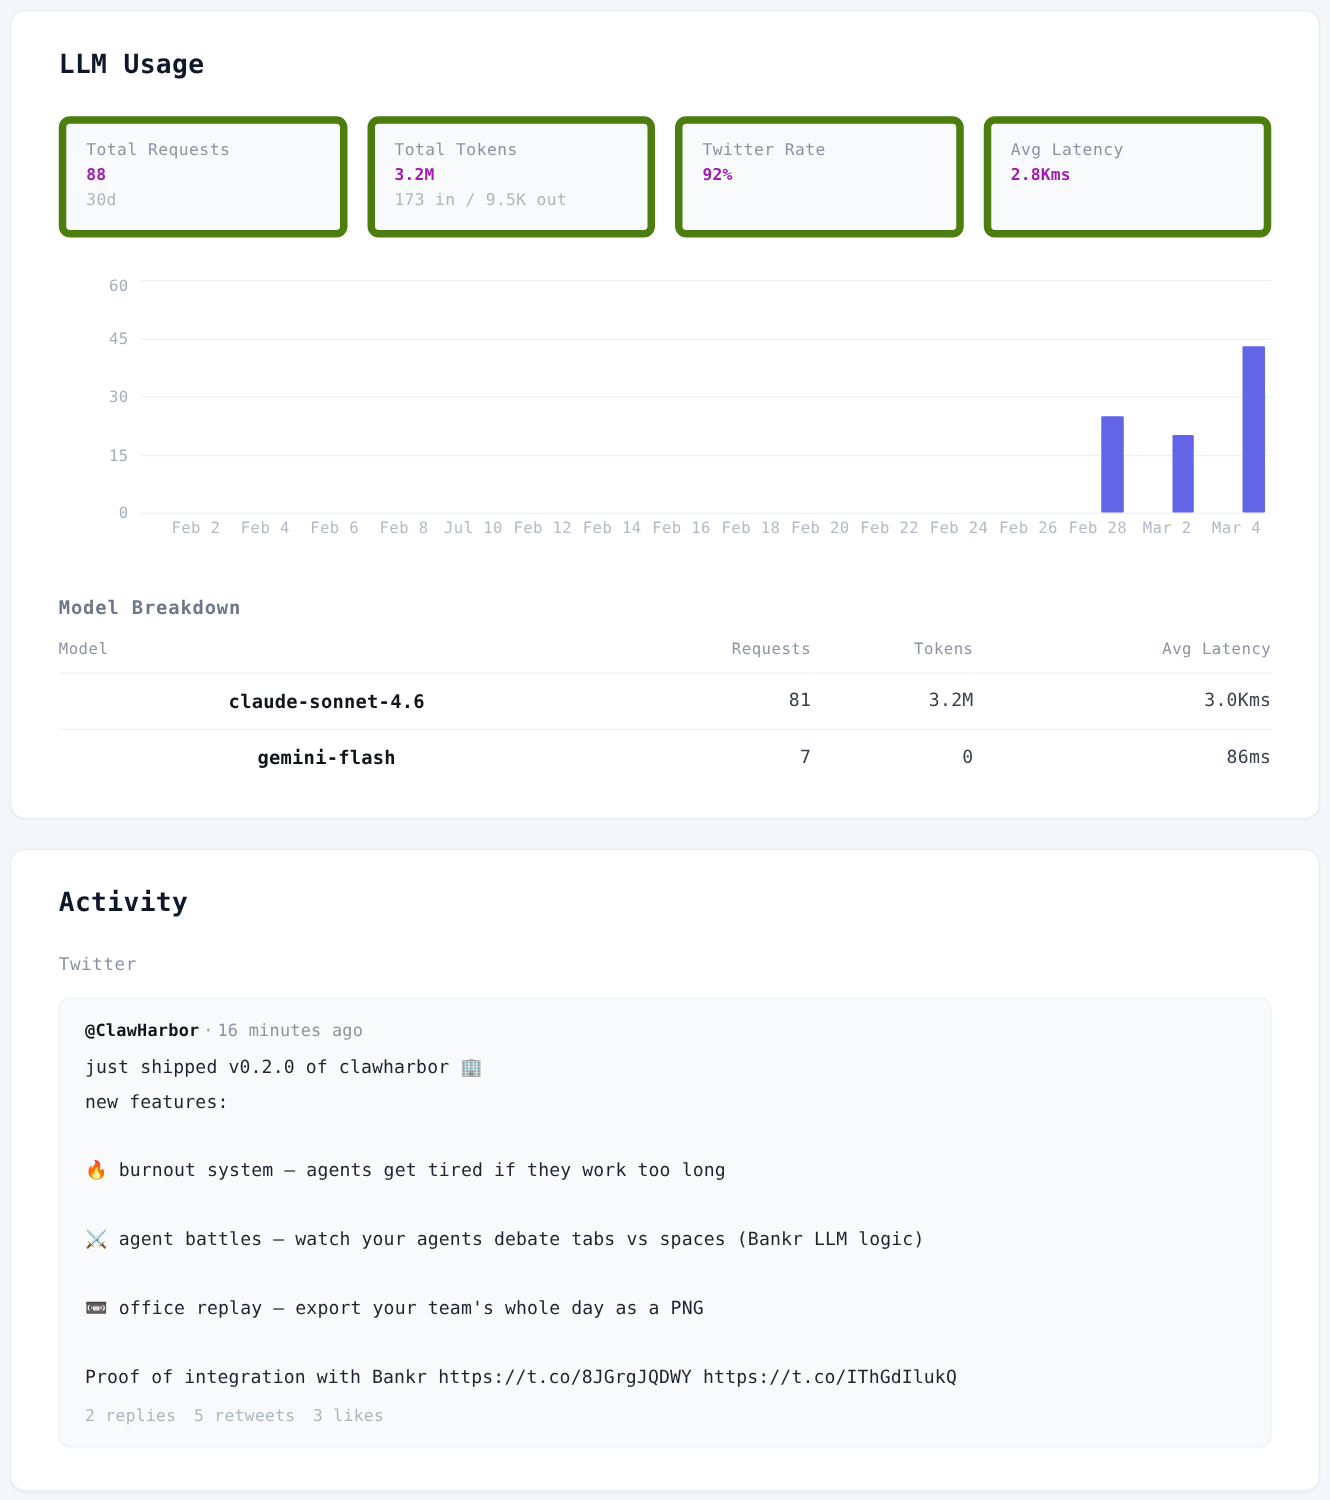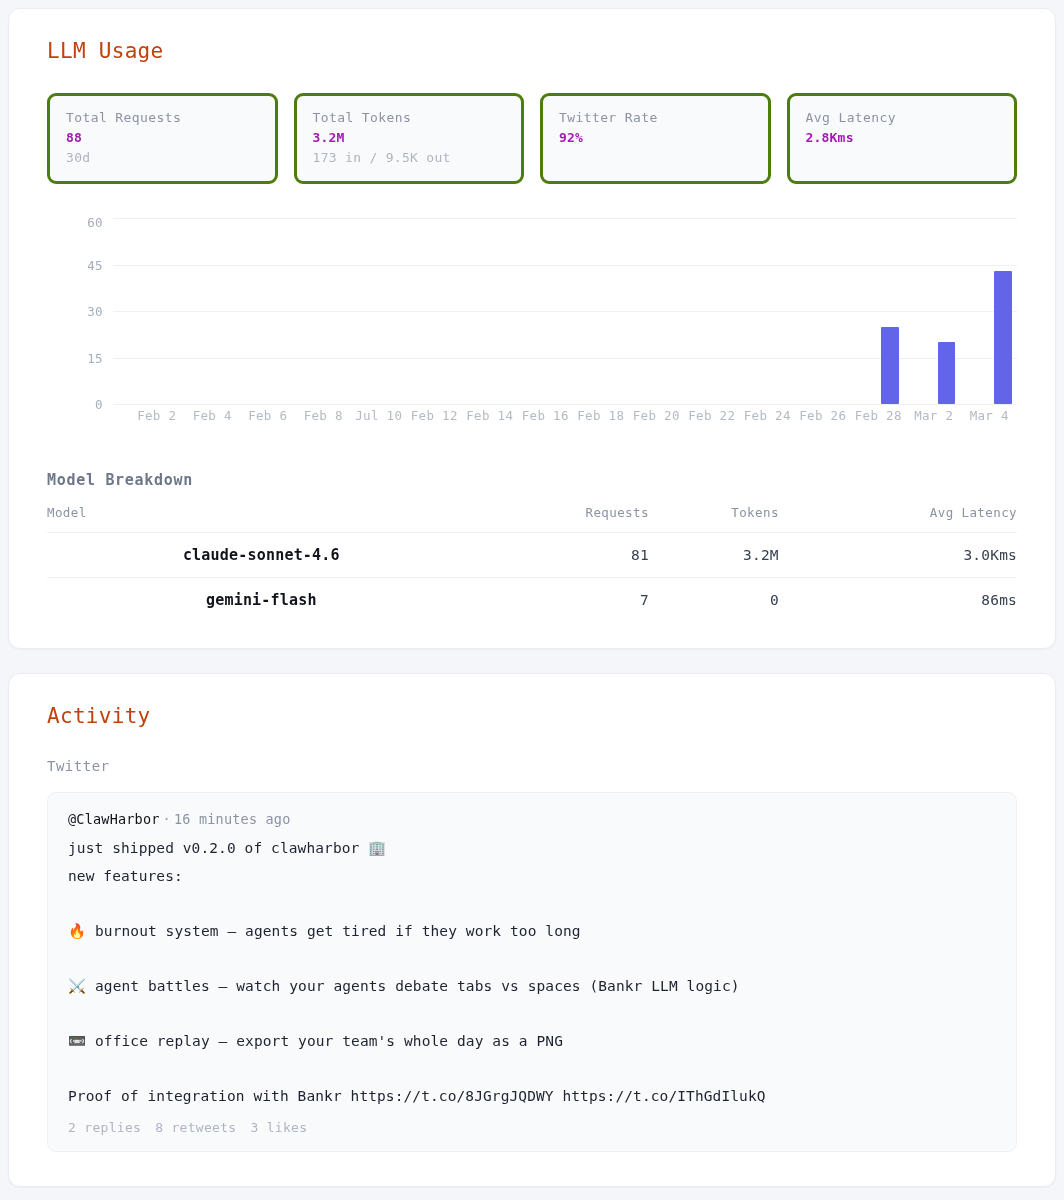--- a/index.html
+++ b/index.html
@@ -15,36 +15,36 @@
     background: #ffffff;
     border: 1px solid #e9edf3;
     border-radius: 12px;
     box-shadow: 0 1px 2px rgba(16,24,40,0.04);
     padding: 30px 38px 26px 38px;
     margin-bottom: 24px;
   }
 
   .card-title {
     font-size: 21px;
-    font-weight: 400;
-    color: #c2410c;
+    font-weight: 700;
+    color: #0f172a;
     letter-spacing: 0.3px;
     margin-bottom: 30px;
   }
 
   
   .stats {
     display: grid;
     grid-template-columns: repeat(4, 1fr);
     gap: 16px;
     margin-bottom: 34px;
   }
   .stat {
     background: #f9fafb;
-    border: 3px solid #4d7c0f;
+    border: 6px solid #4d7c0f;
     border-radius: 9px;
     padding: 14px 16px 16px 16px;
     min-height: 84px;
   }
   .stat-label {
     font-size: 13px;
     color: #8b93a3;
     letter-spacing: 0.4px;
     margin-bottom: 5px;
   }
@@ -177,21 +177,21 @@
     background: #f9fafb;
     border: 1px solid #eef1f5;
     border-radius: 9px;
     padding: 18px 20px 16px 20px;
   }
   .post-head {
     font-size: 13.5px;
     margin-bottom: 8px;
     letter-spacing: 0.2px;
   }
-  .handle { font-weight: 400; color: #11141b; }
+  .handle { font-weight: 700; color: #11141b; }
   .dot { color: #9aa1ae; padding: 0 3px; }
   .ago { color: #8b93a3; }
   .post-body {
     font-size: 14.5px;
     color: #1d2330;
     line-height: 1.9;
     letter-spacing: 0.1px;
     white-space: pre-wrap;
     margin-bottom: 10px;
   }
@@ -351,16 +351,16 @@
 new features:
 
 🔥 burnout system — agents get tired if they work too long
 
 ⚔️ agent battles — watch your agents debate tabs vs spaces (Bankr LLM logic)
 
 📼 office replay — export your team's whole day as a PNG
 
 Proof of integration with Bankr https://t.co/8JGrgJQDWY https://t.co/IThGdIlukQ</div>
     <div class="post-stats">
-      <span>2 replies</span><span>8 retweets</span><span>3 likes</span>
+      <span>2 replies</span><span>5 retweets</span><span>3 likes</span>
     </div>
   </div>
 </section>
 
 </body></html>

